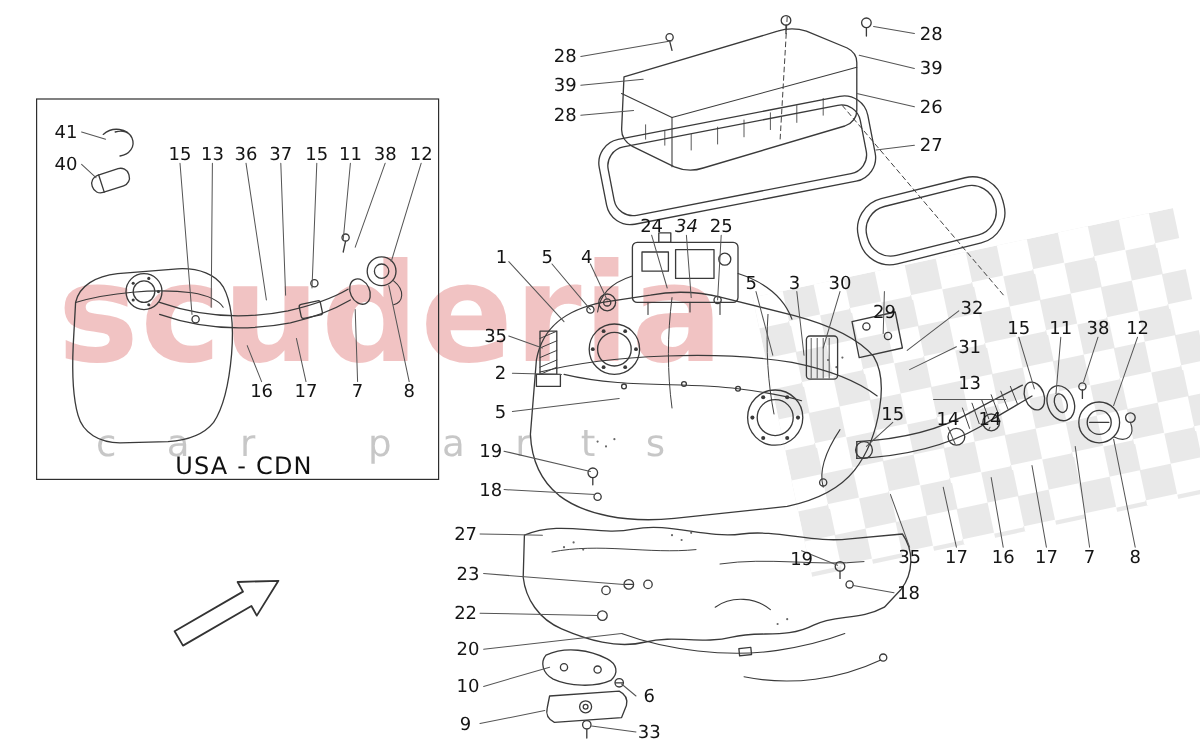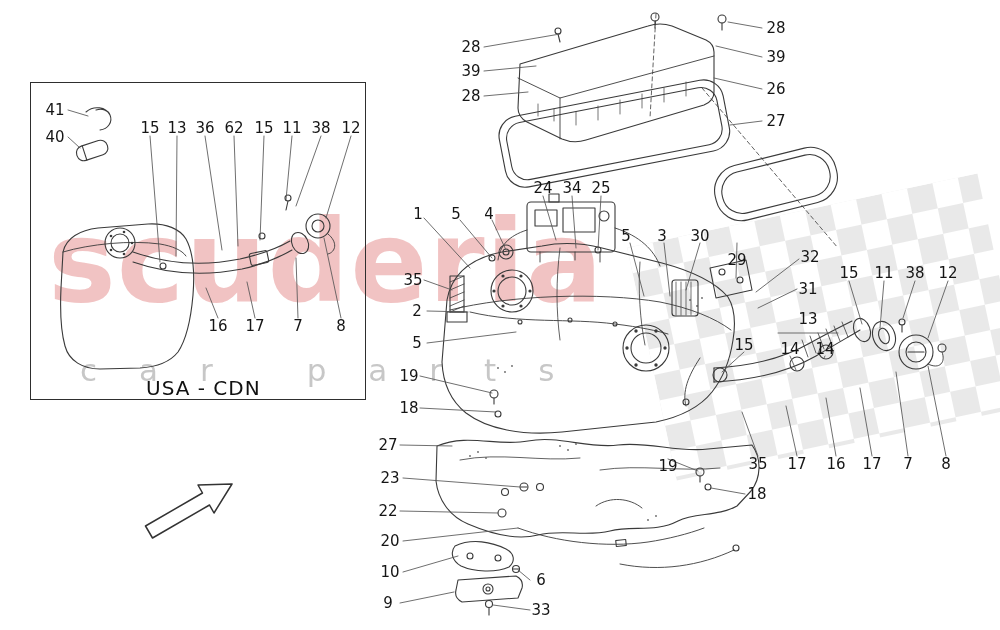--- a/index.html
+++ b/index.html
@@ -332,31 +332,31 @@
     <span class="callout" style="left: 471px; top: 96px;">28</span>
     <span class="callout" style="left: 776px; top: 28px;">28</span>
     <span class="callout" style="left: 776px; top: 57px;">39</span>
     <span class="callout" style="left: 776px; top: 89px;">26</span>
     <span class="callout" style="left: 776px; top: 121px;">27</span>
     <span class="callout" style="left: 55px; top: 110px;">41</span>
     <span class="callout" style="left: 55px; top: 137px;">40</span>
     <span class="callout" style="left: 150px; top: 128px;">15</span>
     <span class="callout" style="left: 177px; top: 128px;">13</span>
     <span class="callout" style="left: 205px; top: 128px; text-align: right;">36</span>
-    <span class="callout" style="left: 234px; top: 128px;">62</span>
+    <span class="callout" style="left: 234px; top: 128px;">37</span>
     <span class="callout" style="left: 264px; top: 128px;">15</span>
     <span class="callout" style="left: 292px; top: 128px;">11</span>
     <span class="callout" style="left: 321px; top: 128px;">38</span>
     <span class="callout" style="left: 351px; top: 128px;">12</span>
     <span class="callout" style="left: 218px; top: 326px;">16</span>
     <span class="callout" style="left: 255px; top: 326px;">17</span>
     <span class="callout" style="left: 298px; top: 326px;">7</span>
     <span class="callout" style="left: 341px; top: 326px;">8</span>
     <span class="callout" style="left: 543px; top: 188px;">24</span>
-    <span class="callout" style="left: 572px; top: 188px;">34</span>
+    <span class="callout" style="left: 572px; top: 188px; font-style: italic;">34</span>
     <span class="callout" style="left: 601px; top: 188px;">25</span>
     <span class="callout" style="left: 418px; top: 214px;">1</span>
     <span class="callout" style="left: 456px; top: 214px;">5</span>
     <span class="callout" style="left: 489px; top: 214px;">4</span>
     <span class="callout" style="left: 413px; top: 280px;">35</span>
     <span class="callout" style="left: 417px; top: 311px;">2</span>
     <span class="callout" style="left: 417px; top: 343px;">5</span>
     <span class="callout" style="left: 626px; top: 236px;">5</span>
     <span class="callout" style="left: 662px; top: 236px;">3</span>
     <span class="callout" style="left: 700px; top: 236px;">30</span>

